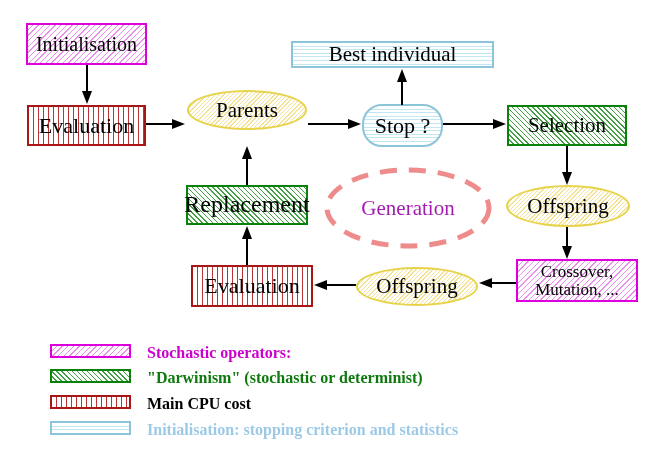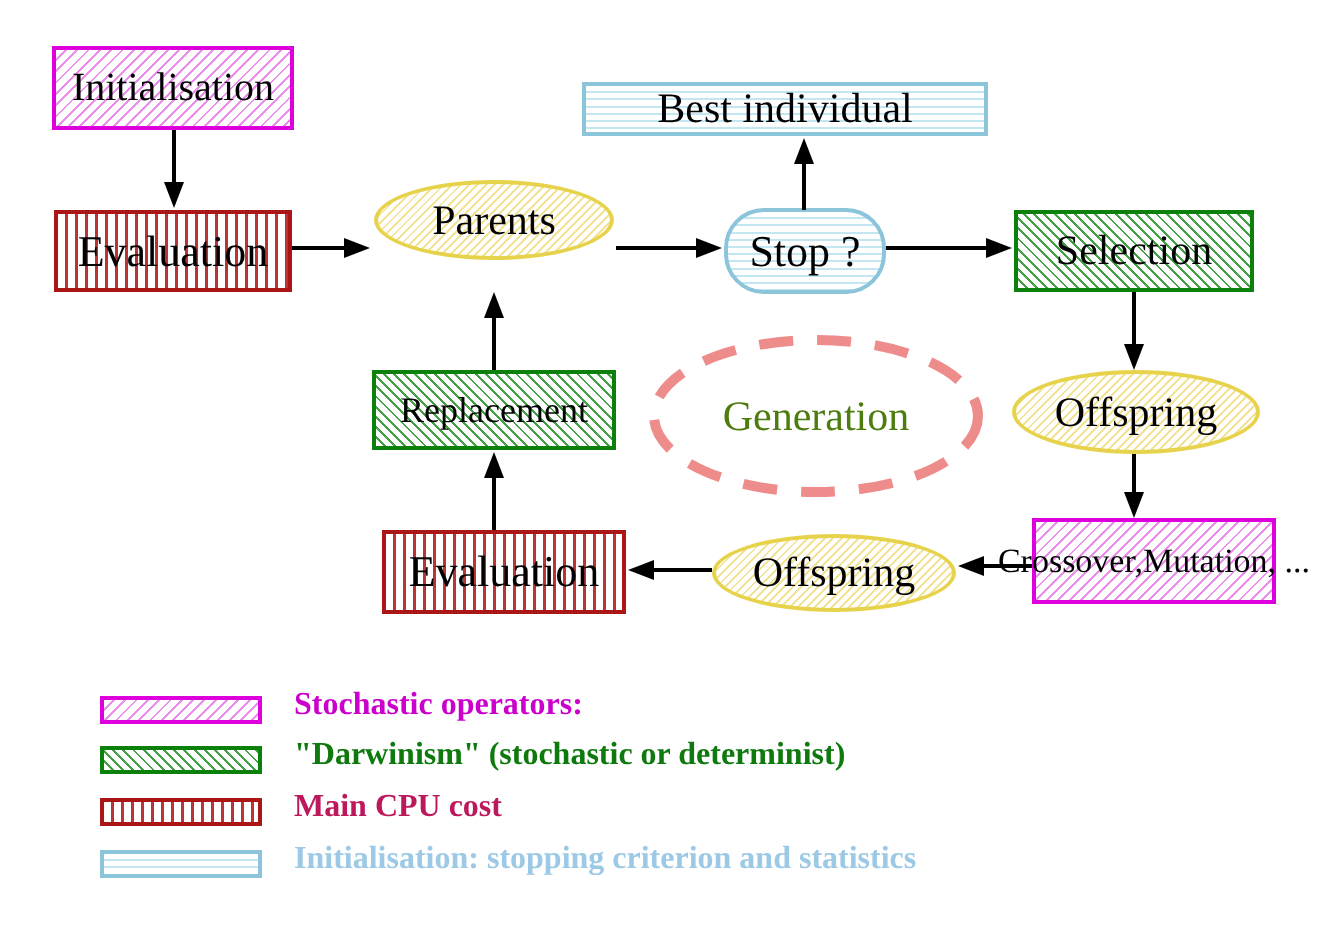--- a/index.html
+++ b/index.html
@@ -39,24 +39,24 @@
   .head { position:absolute; width:0; height:0; }
   .head-right { border-top:5px solid transparent; border-bottom:5px solid transparent; border-left:13px solid #000; }
   .head-left  { border-top:5px solid transparent; border-bottom:5px solid transparent; border-right:13px solid #000; }
   .head-up    { border-left:5px solid transparent; border-right:5px solid transparent; border-bottom:13px solid #000; }
   .head-down  { border-left:5px solid transparent; border-right:5px solid transparent; border-top:13px solid #000; }
   
   #generation-wrap { position:absolute; left:322px; top:165px; width:172px; height:86px; }
   #generation-label {
     position:absolute; left:0; top:0; width:100%; height:100%;
     display:flex; align-items:center; justify-content:center;
-    color:#4d7c0f; font-size:21px;
+    color:#a21caf; font-size:21px;
   }
   
-  .legend-row { position:absolute; left:26px; display:flex; align-items:flex-end;padding-left:24px; }
+  .legend-row { position:absolute; left:26px; display:flex; align-items:flex-start;padding-left:24px; }
   .legend-swatch { width:81px; height:14px; box-sizing:border-box; margin-right:16px; flex:0 0 auto; }
   .legend-text { font-size:16px; font-weight:bold; white-space:nowrap; }
   .sw-magenta { border:2px solid #dd00dd; background:repeating-linear-gradient(135deg,#ffffff 0px,#ffffff 3px,#ec8fec 3px,#ec8fec 4px); }
   .sw-green   { border:2px solid #0b800b; background:repeating-linear-gradient(45deg,#ffffff 0px,#ffffff 2.6px,#44a044 2.6px,#44a044 3.6px); }
   .sw-red     { border:2px solid #aa1515; background:repeating-linear-gradient(90deg,#ffffff 0px,#ffffff 3.6px,#bb3333 3.6px,#bb3333 5px); }
   .sw-cyan    { border:2px solid #8cc4da; background:repeating-linear-gradient(180deg,#ffffff 0px,#ffffff 2.6px,#c2e6f2 2.6px,#c2e6f2 3.6px); }
 </style>
 </head>
 <body>
 
@@ -83,34 +83,34 @@
   </div>
 
   <div class="node hatch-green" style="left:507px;top:105px;width:120px;height:41px;font-size:21px;">
     <span>Selection</span>
   </div>
 
   <div class="node ellipse-yellow" style="left:506px;top:185px;width:124px;height:42px;font-size:21px;">
     <span>Offspring</span>
   </div>
 
-  <div class="node hatch-magenta" style="left:516px;top:259px;width:122px;height:43px;font-size:17px;flex-direction:row;">
+  <div class="node hatch-magenta" style="left:516px;top:259px;width:122px;height:43px;font-size:17px;flex-direction:column;">
     <span>Crossover,</span>
     <span>Mutation, ...</span>
   </div>
 
   <div class="node ellipse-yellow" style="left:356px;top:267px;width:122px;height:39px;font-size:21px;">
     <span>Offspring</span>
   </div>
 
   <div class="node stripe-red" style="left:191px;top:265px;width:122px;height:42px;font-size:22px;">
     <span>Evaluation</span>
   </div>
 
-  <div class="node hatch-green" style="left:186px;top:185px;width:122px;height:40px;font-size:18px;">
+  <div class="node hatch-green" style="left:186px;top:185px;width:122px;height:40px;font-size:24px;">
     <span>Replacement</span>
   </div>
 
   <div id="generation-wrap">
     <svg width="172" height="86" viewBox="0 0 172 86">
       <ellipse cx="86" cy="43" rx="81" ry="38" fill="none" stroke="#ee8b8b" stroke-width="5" stroke-dasharray="17 12"></ellipse>
     </svg>
     <div id="generation-label">Generation</div>
   </div>
 
@@ -174,21 +174,21 @@
     <span class="legend-text" style="color:#cc00cc;">Stochastic operators:</span>
   </div>
 
   <div class="legend-row" style="top:369px;">
     <div class="legend-swatch sw-green"></div>
     <span class="legend-text" style="color:#0e7a0e;">"Darwinism" (stochastic or determinist)</span>
   </div>
 
   <div class="legend-row" style="top:395px;">
     <div class="legend-swatch sw-red"></div>
-    <span class="legend-text" style="color:#be185d;">Main CPU cost</span>
+    <span class="legend-text" style="color:#000000;">Main CPU cost</span>
   </div>
 
   <div class="legend-row" style="top:421px;">
     <div class="legend-swatch sw-cyan"></div>
     <span class="legend-text" style="color:#9cc9e6;">Initialisation: stopping criterion and statistics</span>
   </div>
 
 </div>
 
 </body></html>

